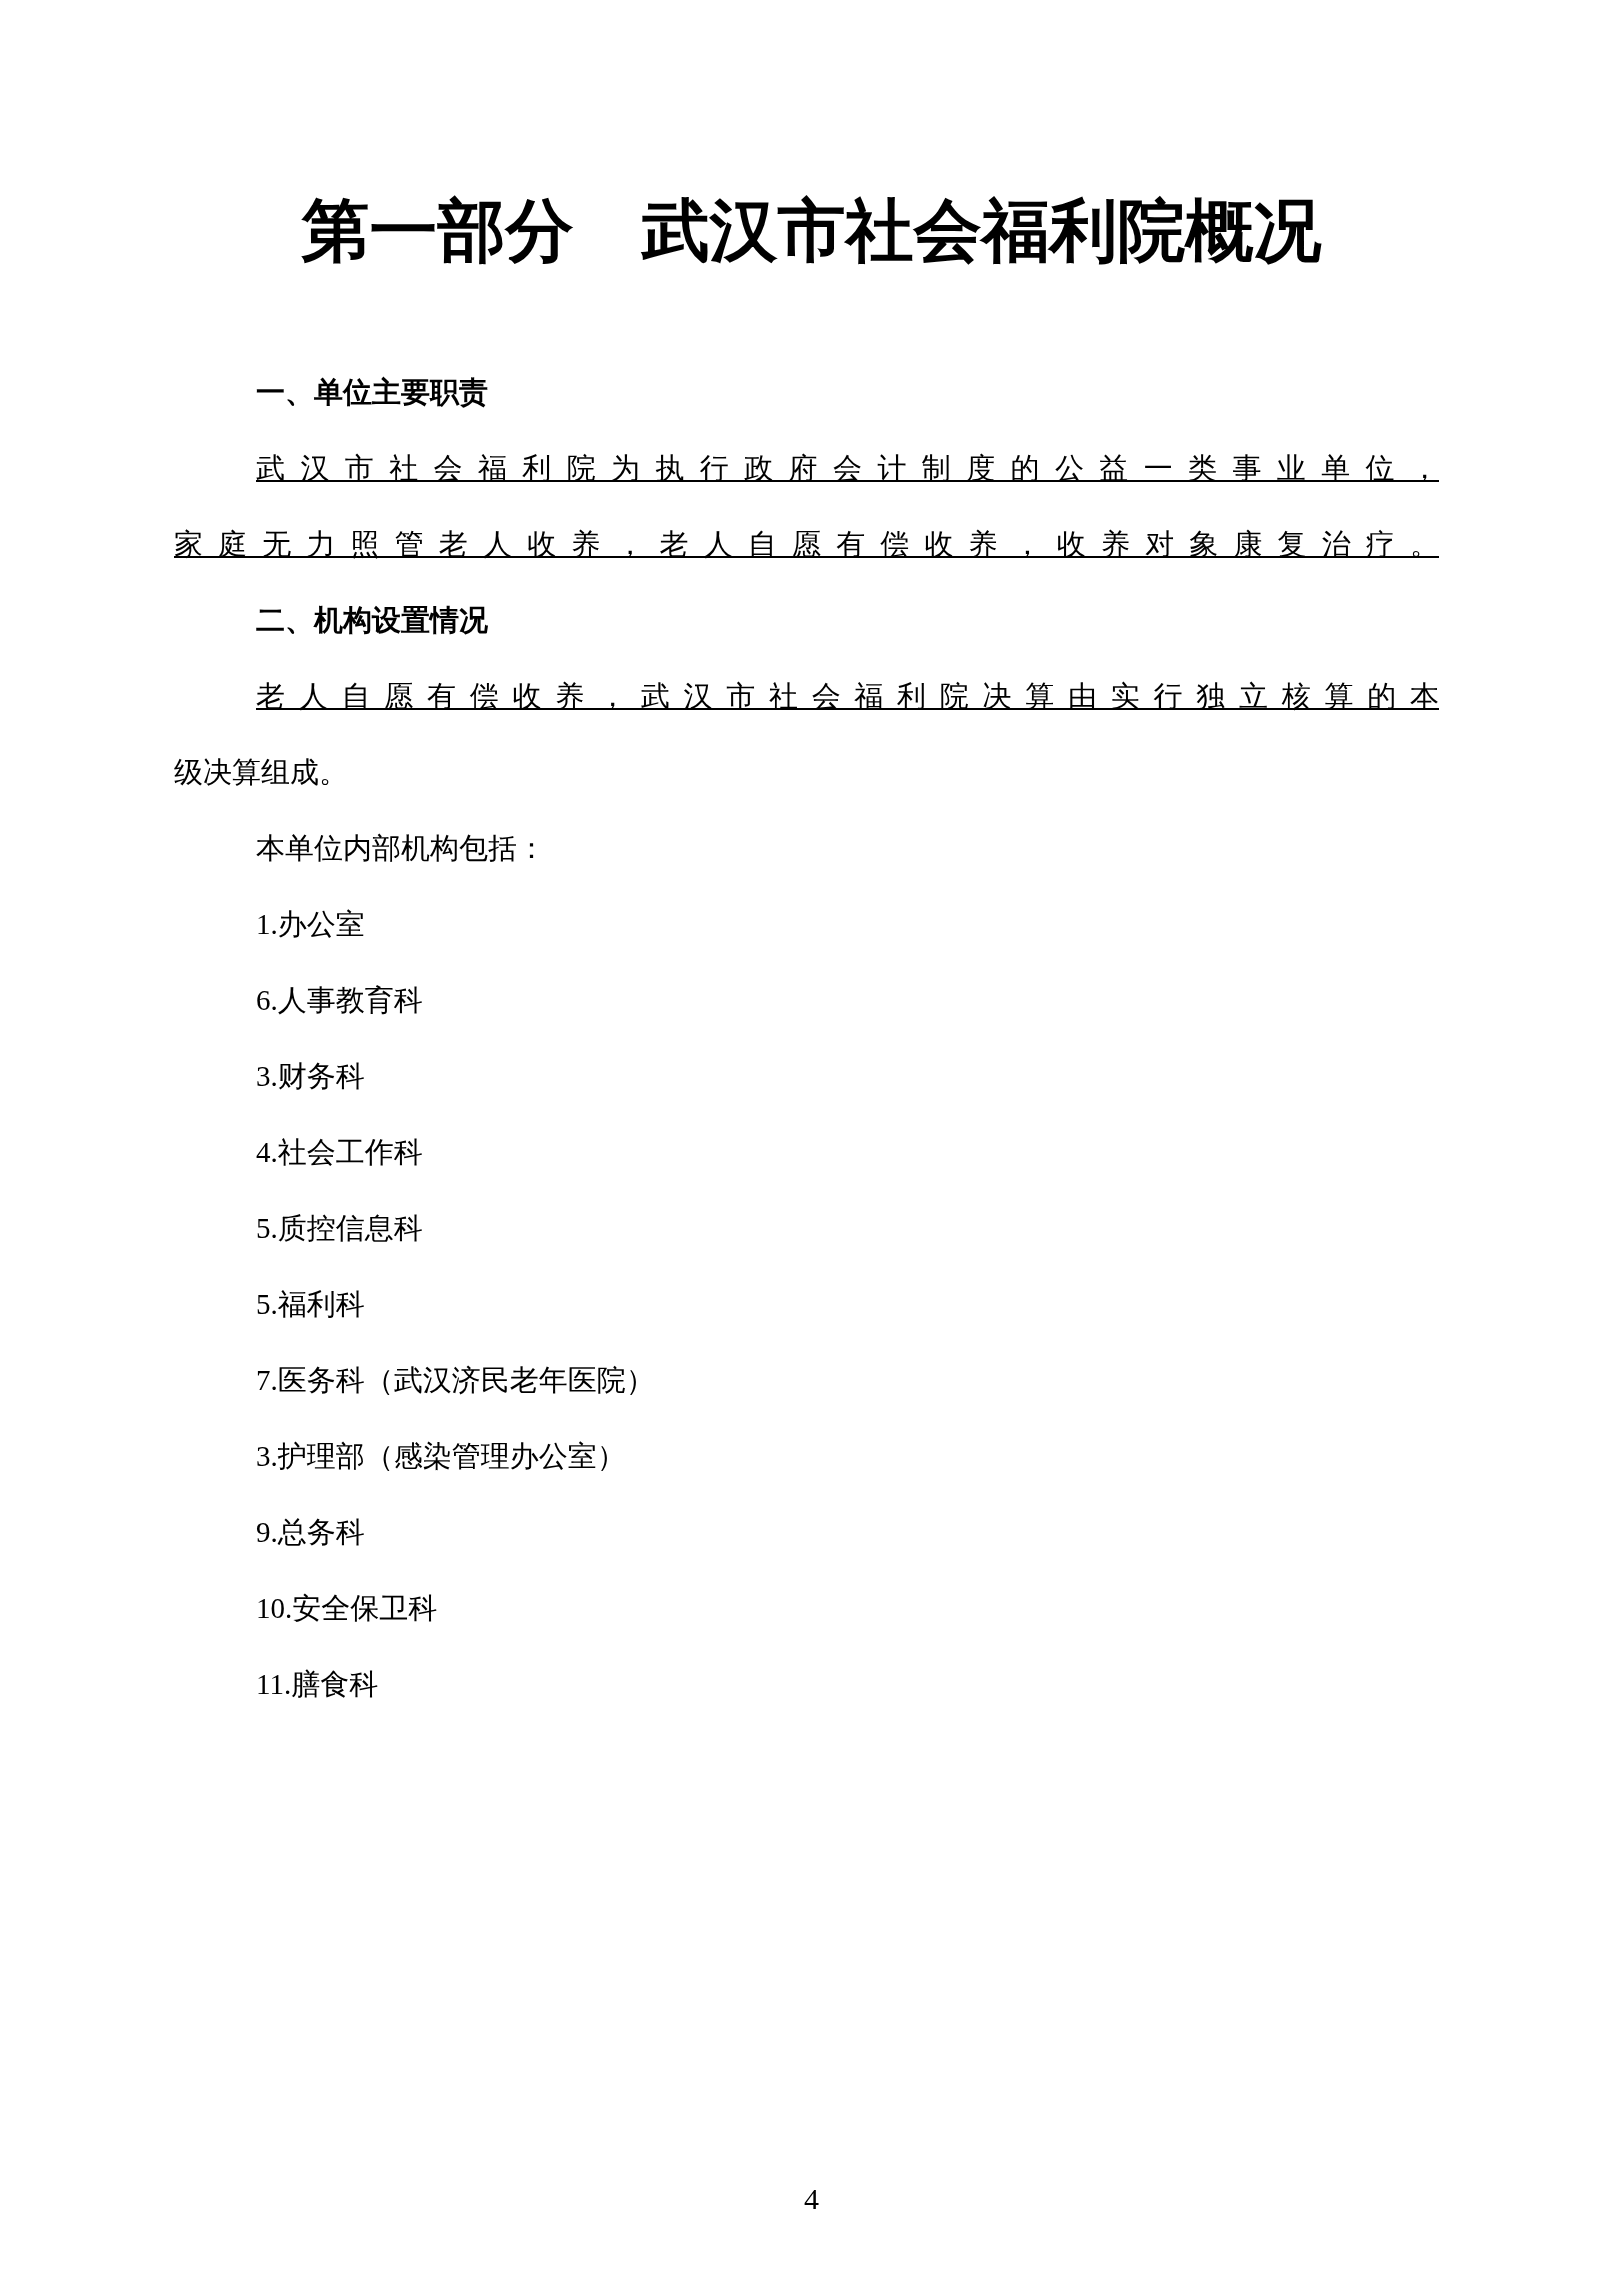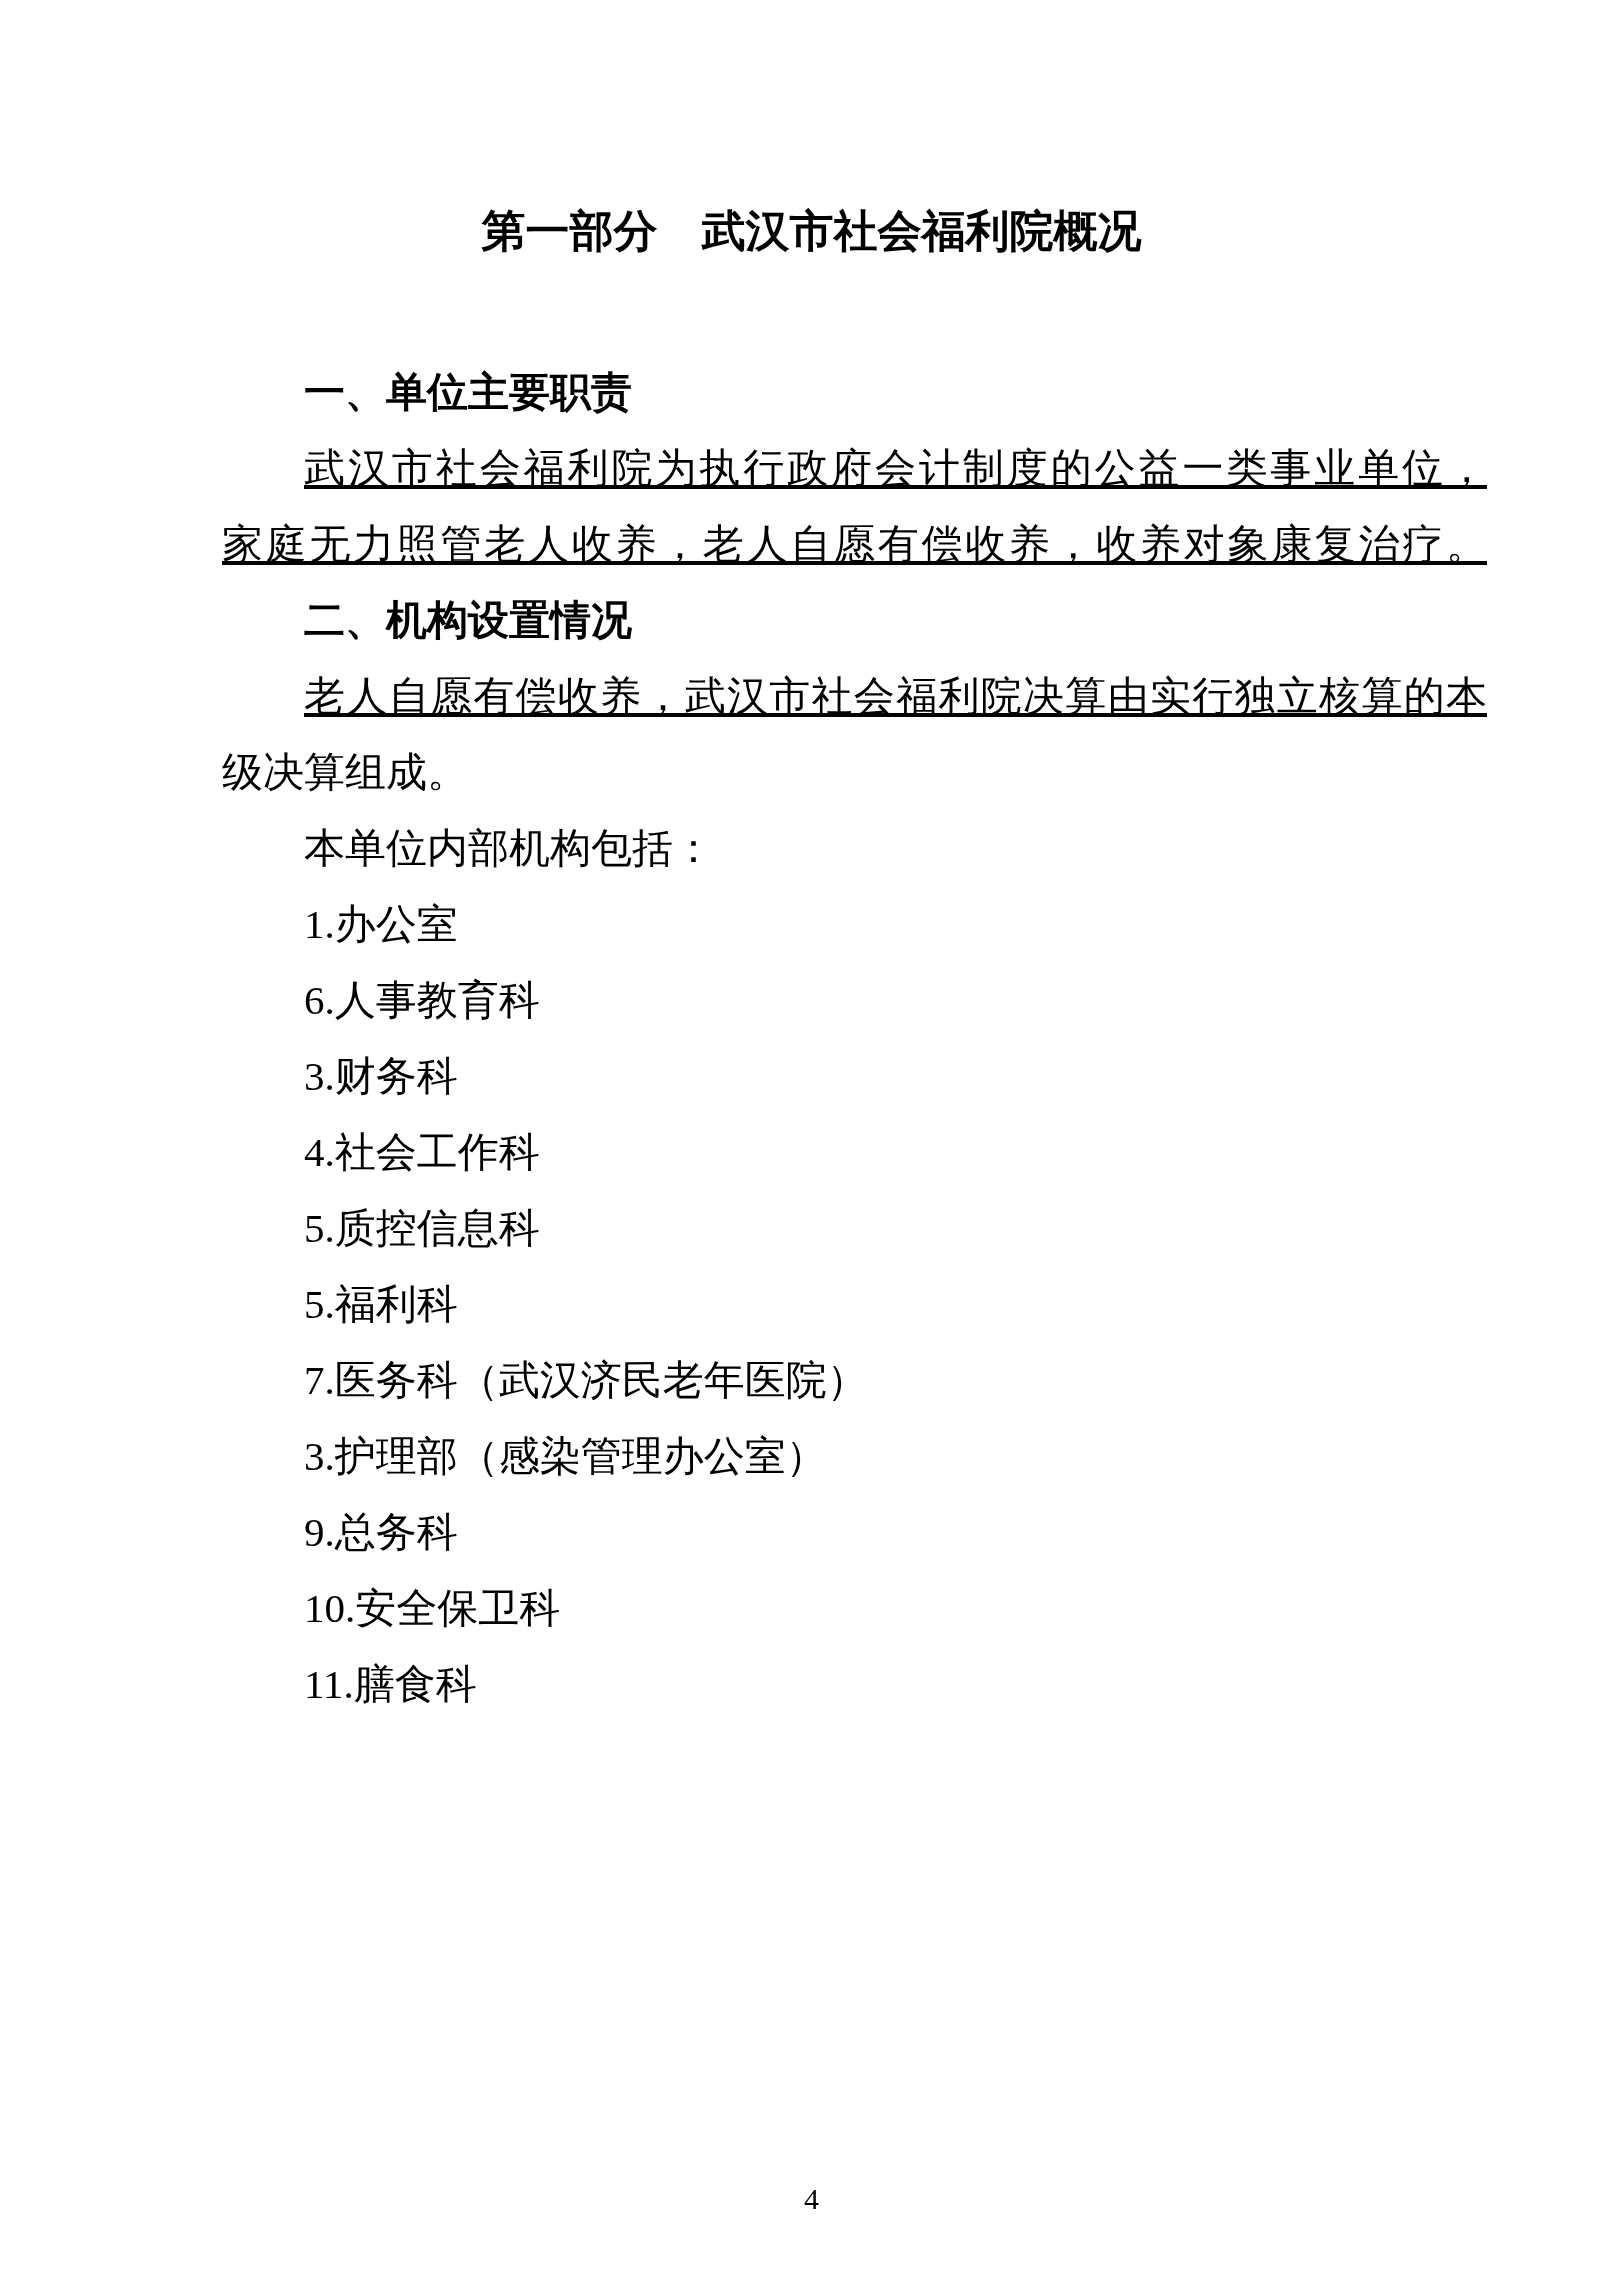--- a/index.html
+++ b/index.html
@@ -15,33 +15,32 @@
     color: #000000;
     font-family: "Liberation Serif", "DejaVu Serif", serif;
     overflow: hidden;
   }
   .title {
     position: absolute;
     top: 194px;
     left: 0;
     right: 0;
     text-align: center;
-    font-size: 44px;
+    font-size: 68px;
     line-height: 75px;
     font-weight: bold;
     font-family: "Liberation Serif", "DejaVu Serif", serif;
   }
   .content {
     position: absolute;
     left: 174px;
     top: 354px;
     width: 1265px;
-    font-size: 41px;
+    font-size: 29px;
     line-height: 76px;
-    margin-left: 48px;
   }
   .line {
     height: 76px;
   }
   .h {
     font-weight: bold;
     font-family: "Liberation Sans", "DejaVu Sans", sans-serif;
   }
   .indent {
     text-indent: 82px;

